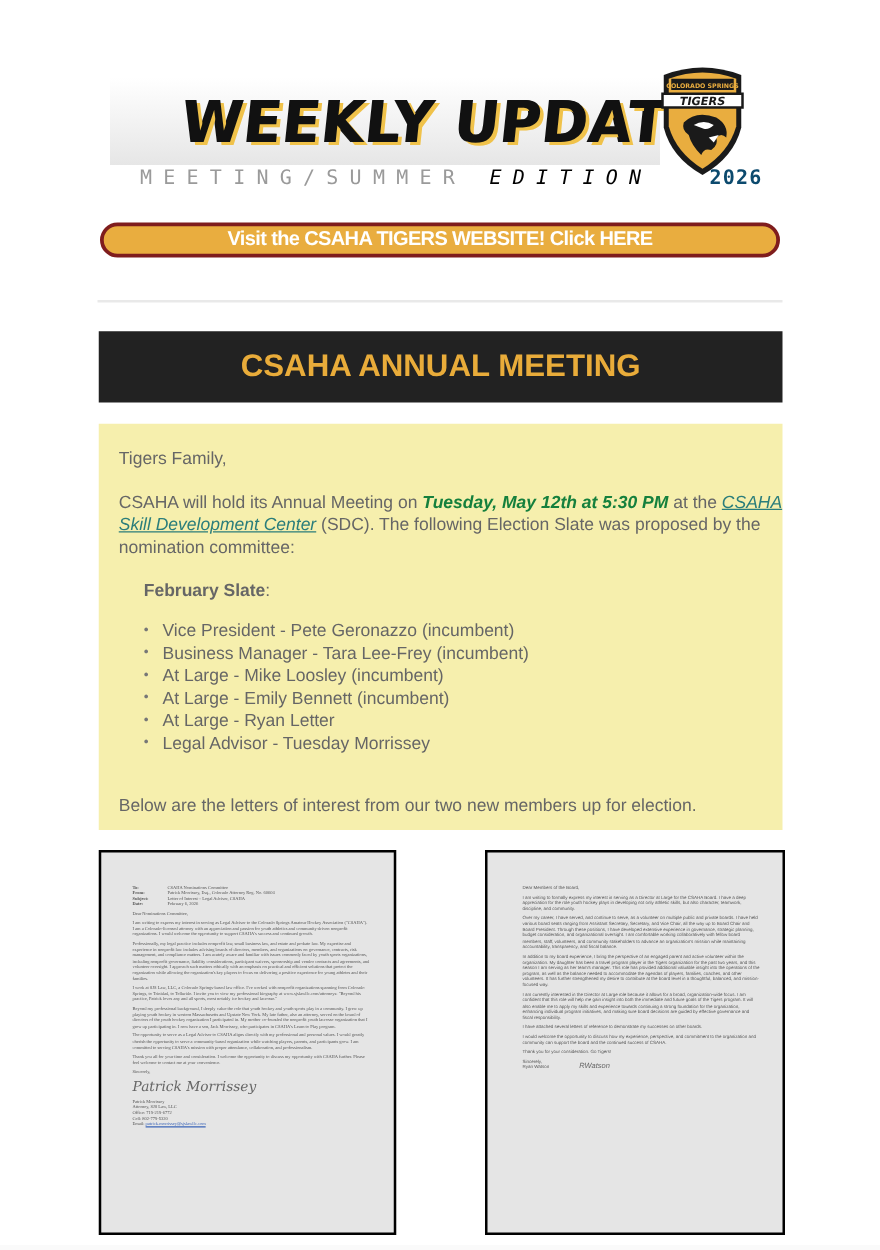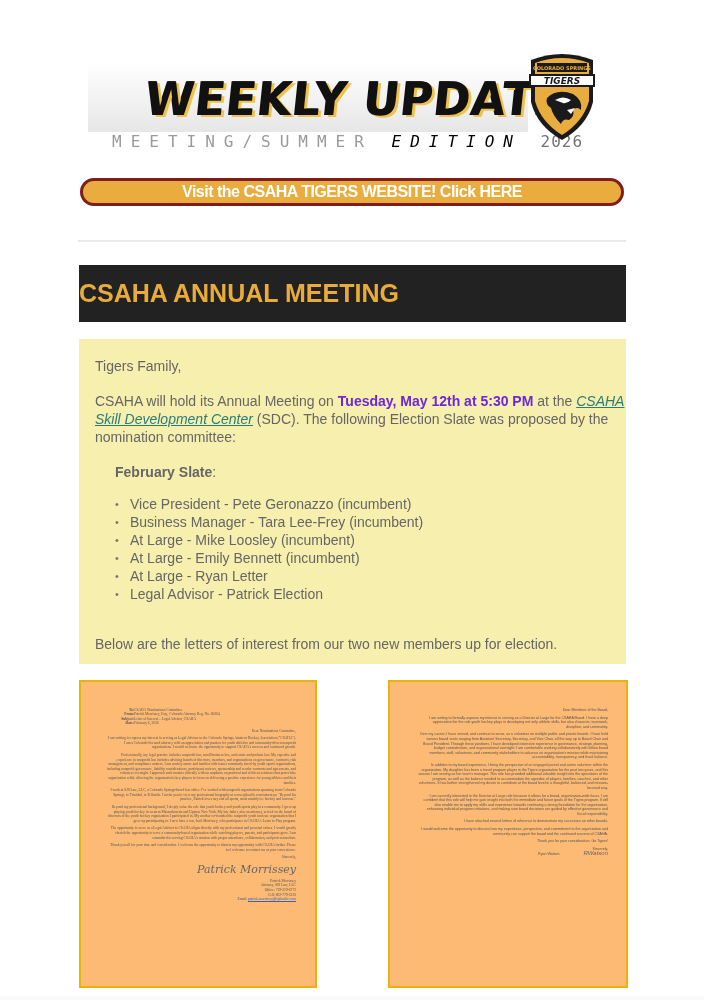--- a/index.html
+++ b/index.html
@@ -8,53 +8,53 @@
   
   .banner { position: absolute; left: 88px; top: 62px; width: 440px; height: 70px;
     background: linear-gradient(180deg, #ffffff 0%, #f4f4f4 45%, #e6e6e6 100%); }
   .banner-title { position: absolute; left: 146px; top: 64px; width: 380px; height: 70px;
     font-family: "DejaVu Sans", sans-serif; font-weight: bold; font-size: 44px; letter-spacing: 1px;
     color: #111; transform: skewX(-6deg) scaleY(1.05); line-height: 70px;
     text-shadow: 3px 2px 0 #f0c24a, -1px 0 0 #111; white-space: nowrap; }
   .edition { position: absolute; left: 112px; top: 130px; width: 430px; height: 24px;
     font-family: "DejaVu Sans Mono", monospace; font-size: 16px; color: #9a9a9a; letter-spacing: 9px; white-space: nowrap; line-height: 24px; }
   .edition .ed-em { font-style: italic; font-weight: normal; color: #000000; text-align: right; }
-  .edition .ed-year { font-weight: normal; color: #737373; letter-spacing: 1px; }
+  .edition .ed-year { font-weight: bold; color: #0c4a6e; letter-spacing: 1px; margin-left: 27px; }
 
   .logo { position: absolute; left: 527px; top: 50px; width: 70px; height: 92px; }
 
   
   .cta { position: absolute; left: 80px; top: 178px; width: 544px; height: 28px;
     background: #e9ad3f; border: 3px solid #7f1d1d; border-radius: 17px; box-sizing: border-box;
     display: flex; align-items: center; justify-content: center; cursor: pointer; }
   .cta span { color: #ffffff; font-weight: bold; font-size: 16px; letter-spacing: -0.5px; }
 
   .divider { position: absolute; left: 78px; top: 240px; width: 548px; height: 2px; background: #e9e9e9; }
 
   
   .section-head { position: absolute; left: 79px; top: 265px; width: 547px; height: 57px; background: #222222;
-    display: flex; align-items: center; justify-content: flex-start; }
+    display: flex; align-items: center; justify-content: center; }
   .section-head span { color: #e9ac3a; font-weight: bold; font-size: 25px; }
 
   
   .content { position: absolute; left: 79px; top: 339px; width: 547px; height: 325px; background: #f6efad;
     color: #666; font-size: 14px; line-height: 18px; box-sizing: border-box; padding: 18px 0 0 16px; }
   .content p { margin: 0; }
   .greet { margin-bottom: 17px !important; }
-  .highlight { color: #6d28d9; font-weight: bold; }
+  .highlight { color: #15803d; font-weight: bold; font-style: italic; }
   .link { color: #2a7d7b; font-style: italic; text-decoration: underline; }
   .slate-label { margin: 17px 0 14px 20px !important; font-weight: bold; }
   .slate-list { margin: 0; padding: 0 0 0 35px; list-style: none; }
   .slate-list li { position: relative; height: 18px; }
   .slate-list li::before { content: "•"; position: absolute; left: -15px; top: 0; font-size: 11px; color: #777; }
   .below { margin-top: 32px !important; }
 
   
-  .letter { position: absolute; background: #fdba74; border: 2px solid #eab308; box-sizing: border-box; overflow: hidden;
-    font-family: "Liberation Serif", serif; color: #555; text-align: right; }
+  .letter { position: absolute; background: #e5e5e5; border: 2px solid #000000; box-sizing: border-box; overflow: hidden;
+    font-family: "Liberation Serif", serif; color: #555; }
   .letter-1 { left: 79px; top: 680px; width: 238px; height: 308px; }
   .letter-2 { left: 388px; top: 680px; width: 240px; height: 308px; font-family: "Liberation Sans", sans-serif; }
   .lt { font-size: 3.6px; line-height: 4.6px; margin: 0 0 3px 0; color: #555; }
   .letter-1 .inner { position: absolute; left: 25px; top: 26px; width: 190px; }
   .letter-2 .inner { position: absolute; left: 28px; top: 26px; width: 190px; }
   .hdr-row { display: flex; font-size: 3.6px; line-height: 4.4px; }
   .hdr-row .k { width: 28px; font-weight: bold; }
   .sig1 { font-family: "DejaVu Serif", serif; font-style: italic; font-size: 11px; color: #666; margin: 2px 0 3px 0; }
   .sig2 { font-style: italic; font-size: 6px; color: #666; margin-left: 24px; }
   .blue { color: #3a64b8; text-decoration: underline; }
@@ -98,21 +98,21 @@
 <div class="content">
   <p class="greet">Tigers Family,</p>
   <p><span>CSAHA will hold its Annual Meeting on </span><span class="highlight">Tuesday, May 12th at 5:30 PM</span><span> at the </span><a class="link">CSAHA Skill Development Center</a><span> (SDC).  The following Election Slate was proposed by the nomination committee:</span></p>
   <p class="slate-label"><span>February Slate</span><span style="font-weight:normal">:</span></p>
   <ul class="slate-list">
     <li>Vice President - Pete Geronazzo (incumbent)</li>
     <li>Business Manager - Tara Lee-Frey (incumbent)</li>
     <li>At Large - Mike Loosley (incumbent)</li>
     <li>At Large - Emily Bennett (incumbent)</li>
     <li>At Large -  Ryan Letter</li>
-    <li>Legal Advisor - Patrick Election</li>
+    <li>Legal Advisor - Tuesday Morrissey</li>
   </ul>
   <p class="below">Below are the letters of interest from our two new members up for election.</p>
 </div>
 
 <div class="letter letter-1">
   <div class="inner">
     <div style="margin-bottom:3px">
       <div class="hdr-row">
           <span class="k">To:</span>
           <span>CSAHA Nominations Committee</span>

